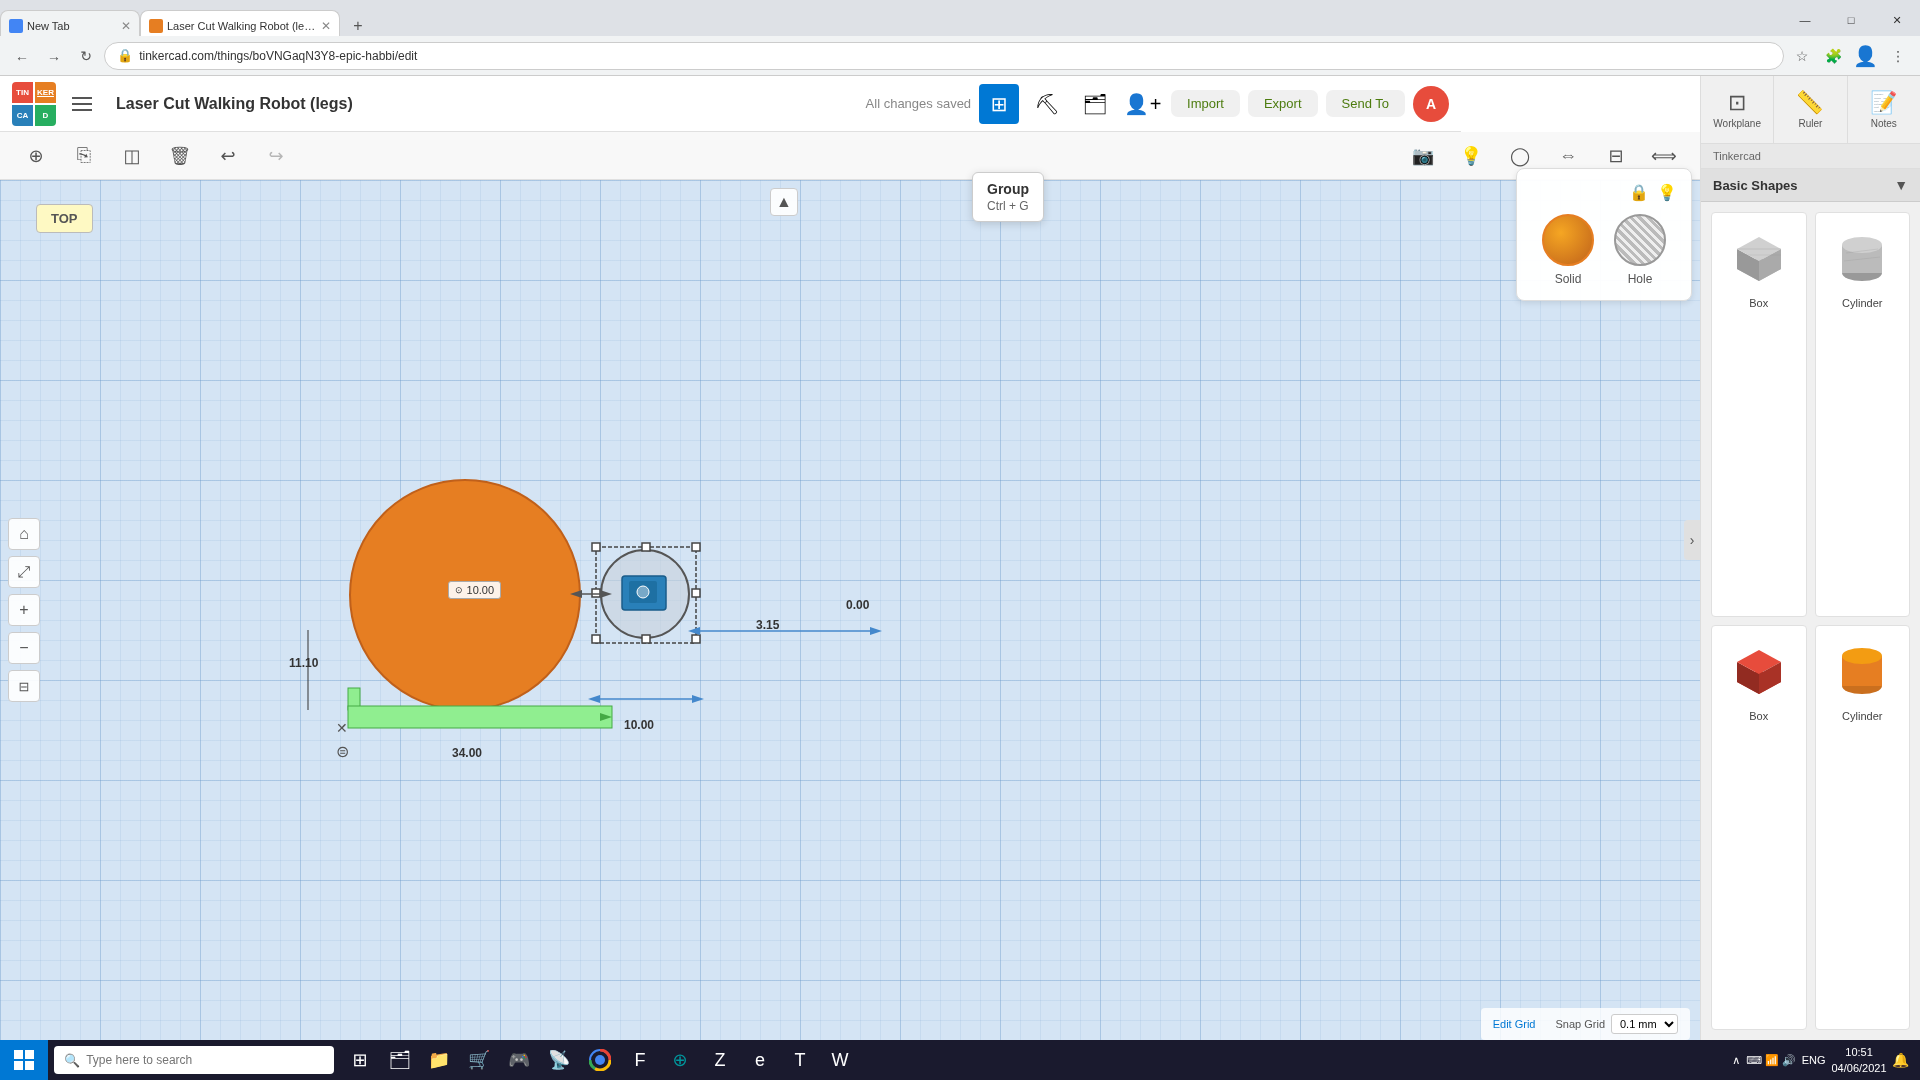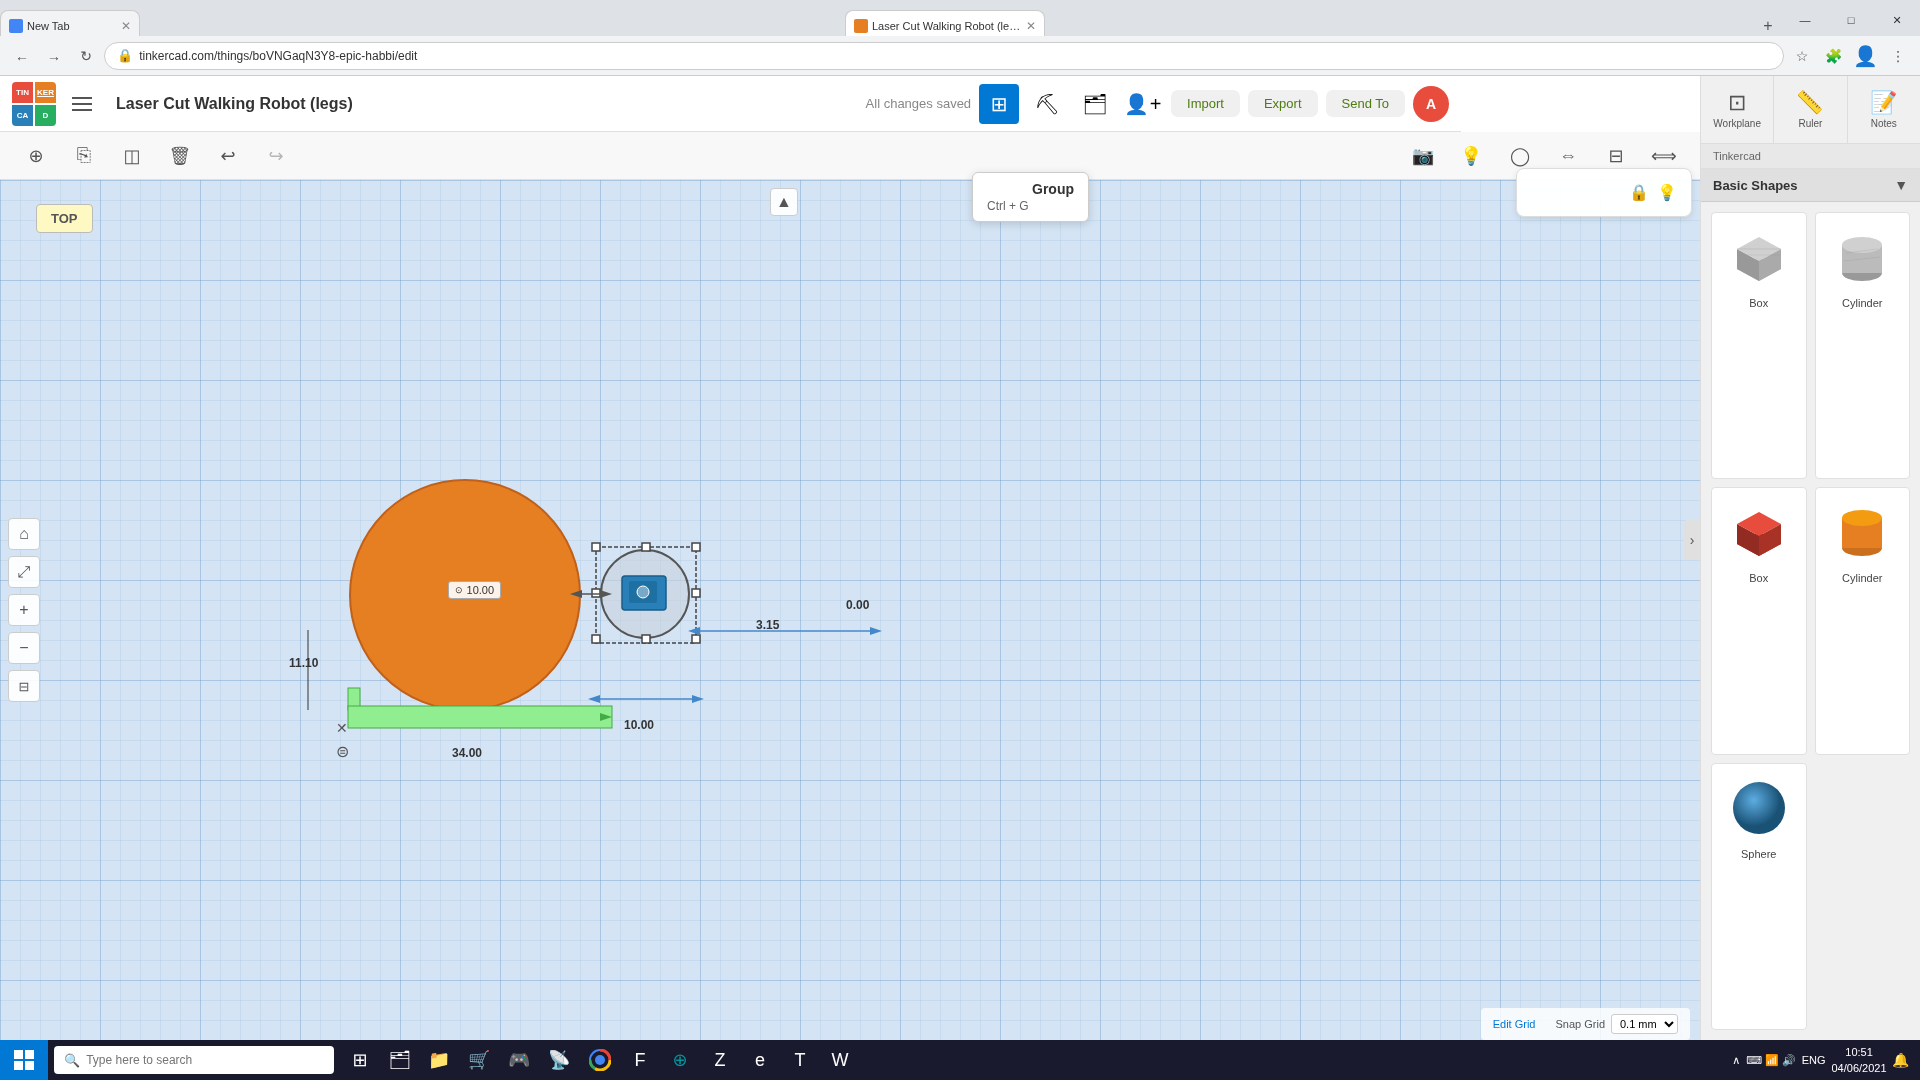--- a/index.html
+++ b/index.html
@@ -103,21 +103,21 @@
       padding: 8px; background: #fff; border-radius: 4px; border: 1px solid #e0e0e0;
       cursor: pointer;
     }
     .shape-card-label { font-size: 11px; color: #444; }
   </style>
 </head>
 <body>
 
 <div style="position:absolute;top:0;left:0;width:1920px;height:40px;background:#dee1e6;display:flex;align-items:center;justify-content:space-between;">
 
-  <div style="display:flex;align-items:flex-end;height:40px;flex:1;justify-content:space-between;">
+  <div style="display:flex;align-items:flex-end;height:40px;flex:1;">
     <div class="browser-tab" style="background:#f1f3f4;min-width:140px;">
       <div class="browser-tab-favicon" style="background:#4285f4;"></div>
       <span class="browser-tab-title" style="font-size:11px;">New Tab</span>
       <span class="browser-tab-close">✕</span>
     </div>
     <div class="browser-tab active" style="min-width:180px;">
       <div class="browser-tab-favicon" style="background:#e67e22;border-radius:2px;"></div>
       <span class="browser-tab-title" style="font-size:11px;">Laser Cut Walking Robot (legs)</span>
       <span class="browser-tab-close">✕</span>
     </div>
@@ -257,29 +257,39 @@
   <div style="position:absolute;left:289px;top:476px;font-size:12px;color:#333;font-weight:bold;">11.10</div>
   <div style="position:absolute;left:452px;top:566px;font-size:12px;color:#333;font-weight:bold;">34.00</div>
   <div style="position:absolute;left:624px;top:538px;font-size:12px;color:#333;font-weight:bold;">10.00</div>
 
   <div style="position:absolute;left:336px;top:540px;font-size:14px;color:#555;cursor:pointer;">✕</div>
 
   <div style="position:absolute;left:336px;top:562px;font-size:16px;color:#555;cursor:pointer;">⊜</div>
 </div>
 
 <div style="position:absolute;top:172px;left:972px;background:#fff;border:1px solid #ccc;border-radius:6px;padding:8px 14px;box-shadow:0 2px 8px rgba(0,0,0,0.15);z-index:50;">
-  <div style="font-size:14px;font-weight:bold;color:#333;margin-left:45px;">Group</div>
+  <div style="font-size:14px;font-weight:bold;color:#333;">Group</div>
   <div style="font-size:12px;color:#666;margin-top:2px;">Ctrl + G</div>
 </div>
 
 <div style="position:absolute;top:168px;right:228px;background:rgba(255,255,255,0.97);border:1px solid #ddd;border-radius:8px;padding:14px;display:flex;flex-direction:column;gap:12px;width:176px;z-index:40;box-shadow:0 2px 6px rgba(0,0,0,0.1);">
 
   <div style="display:flex;justify-content:flex-end;gap:8px;">
     <div style="font-size:16px;cursor:pointer;color:#555;">🔒</div>
     <div style="font-size:16px;cursor:pointer;color:#ccc;">💡</div>
+  </div>
+  <div style="display:flex;gap:20px;justify-content:center;">
+    <div class="shape-option">
+      <div class="shape-icon-solid"></div>
+      <span class="shape-label">Solid</span>
+    </div>
+    <div class="shape-option">
+      <div class="shape-icon-hole"></div>
+      <span class="shape-label">Hole</span>
+    </div>
   </div>
 </div>
 
 <div style="position:absolute;top:76px;right:0;width:220px;height:964px;background:#f0f0f0;border-left:1px solid #ddd;display:flex;flex-direction:column;">
 
   <div style="display:flex;align-items:stretch;border-bottom:1px solid #ddd;height:68px;">
     <div class="top-nav-item">
       <div style="font-size:22px;">⊡</div>
       <span style="font-size:10px;color:#555;">Workplane</span>
     </div>
@@ -341,32 +351,20 @@
 
     <div class="shape-card">
       <svg width="72" height="72" viewBox="0 0 72 72">
         <ellipse cx="36" cy="52" rx="20" ry="8" fill="#ca6f1e"></ellipse>
         <rect x="16" y="22" width="40" height="30" fill="#e67e22"></rect>
         <ellipse cx="36" cy="22" rx="20" ry="8" fill="#f39c12"></ellipse>
       </svg>
       <span class="shape-card-label">Cylinder</span>
     </div>
 
-    <div class="shape-card">
-      <svg width="72" height="72" viewBox="0 0 72 72">
-        <defs>
-          <radialGradient id="sphereGrad" cx="40%" cy="35%">
-            <stop offset="0%" stop-color="#5dade2"></stop>
-            <stop offset="100%" stop-color="#1a5276"></stop>
-          </radialGradient>
-        </defs>
-        <circle cx="36" cy="36" r="26" fill="url(#sphereGrad)"></circle>
-      </svg>
-      <span class="shape-card-label">Sphere</span>
-    </div>
 
   </div>
 </div>
 
 <div style="position:absolute;right:220px;top:50%;transform:translateY(-50%);width:16px;height:40px;background:#e0e0e0;border-radius:4px 0 0 4px;display:flex;align-items:center;justify-content:center;cursor:pointer;font-size:14px;color:#555;">›</div>
 
 <div style="position:absolute;bottom:40px;right:230px;display:flex;align-items:center;gap:20px;padding:6px 12px;font-size:11px;color:#555;background:rgba(255,255,255,0.8);border-radius:4px;">
   <span style="color:#0078d4;cursor:pointer;">Edit Grid</span>
   <div style="display:flex;align-items:center;gap:6px;">
     <span>Snap Grid</span>

